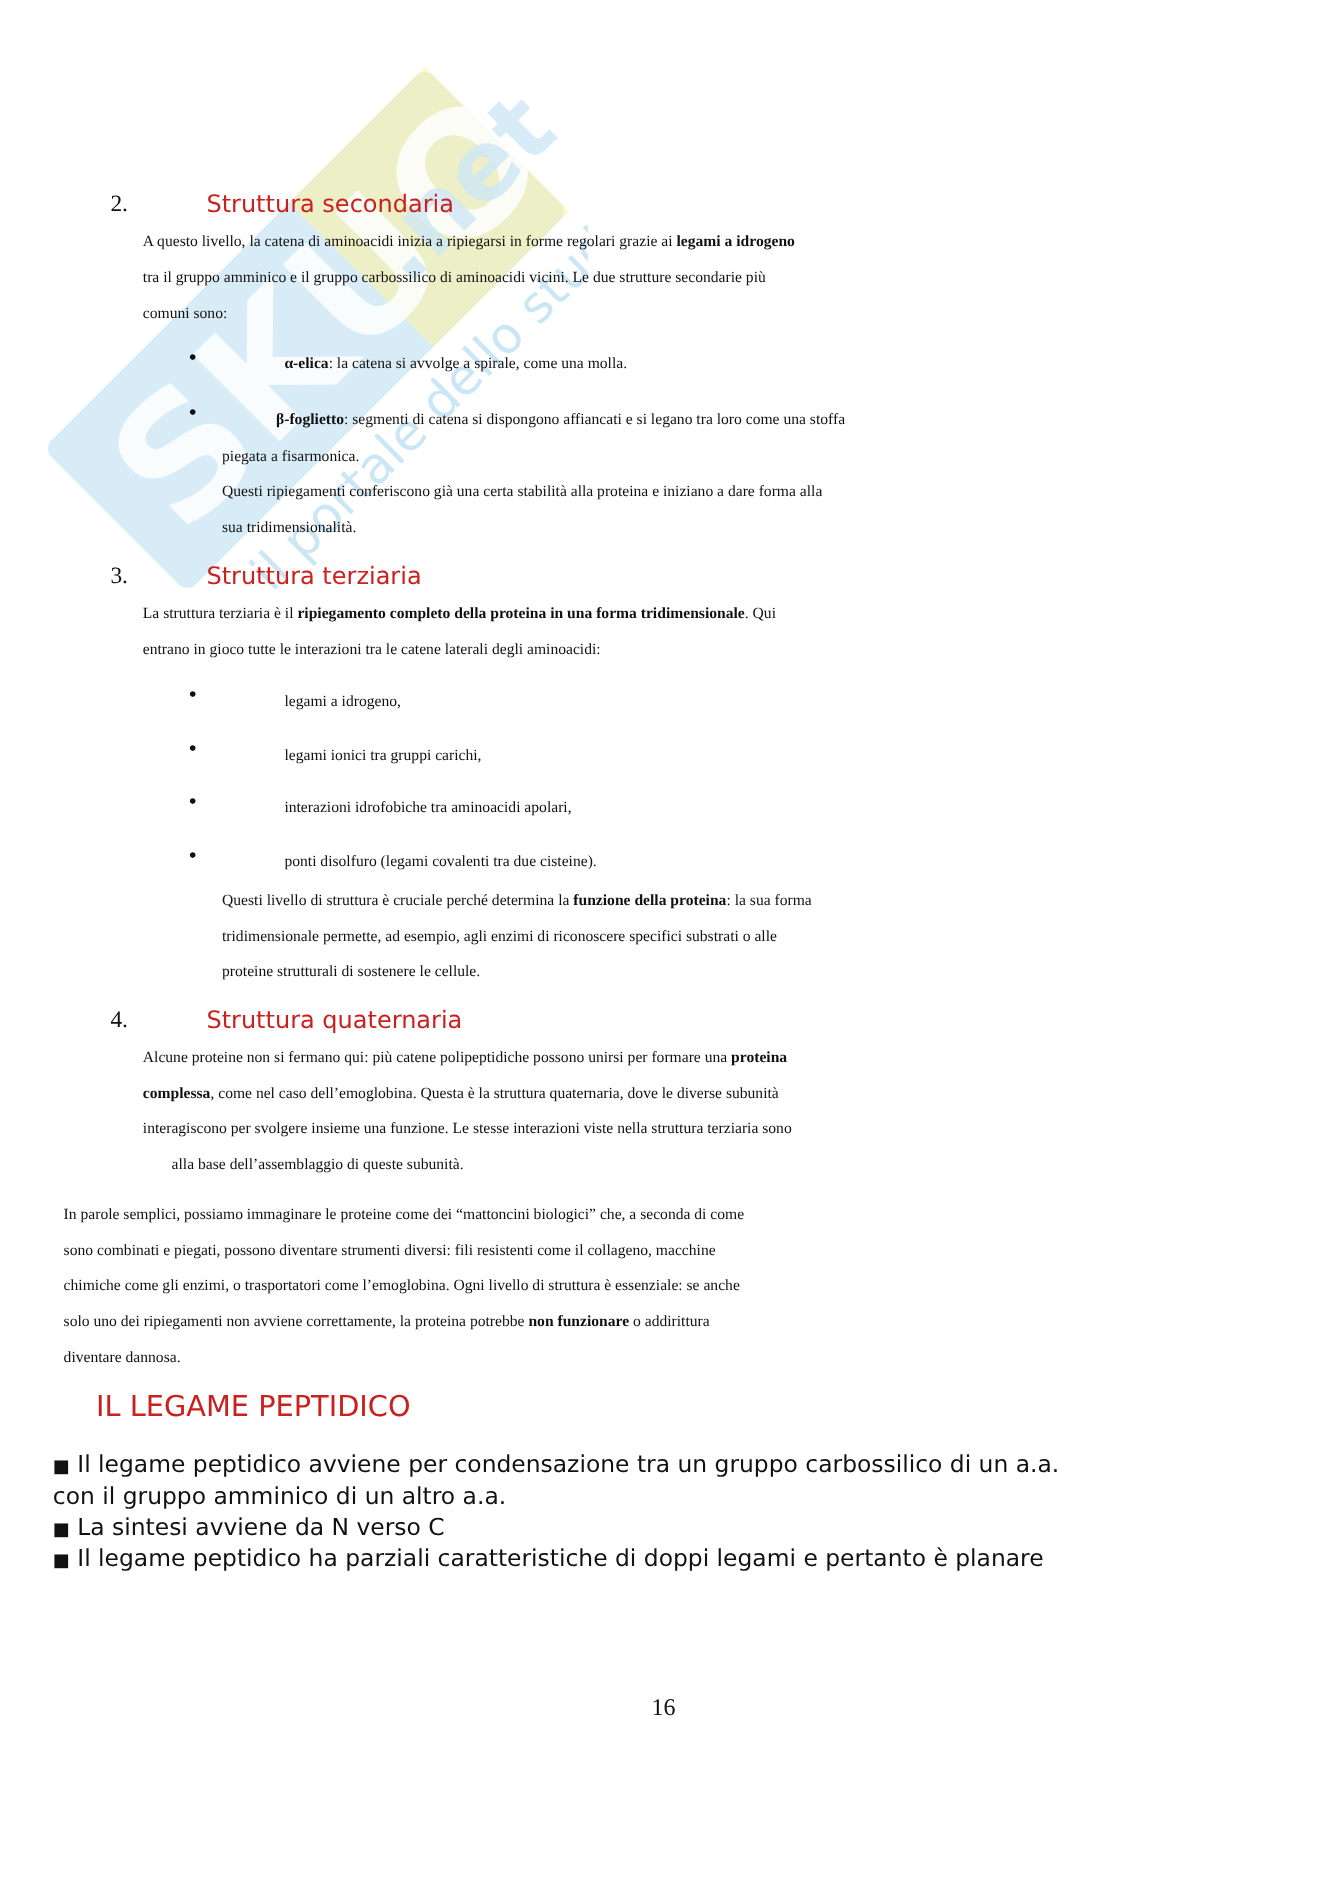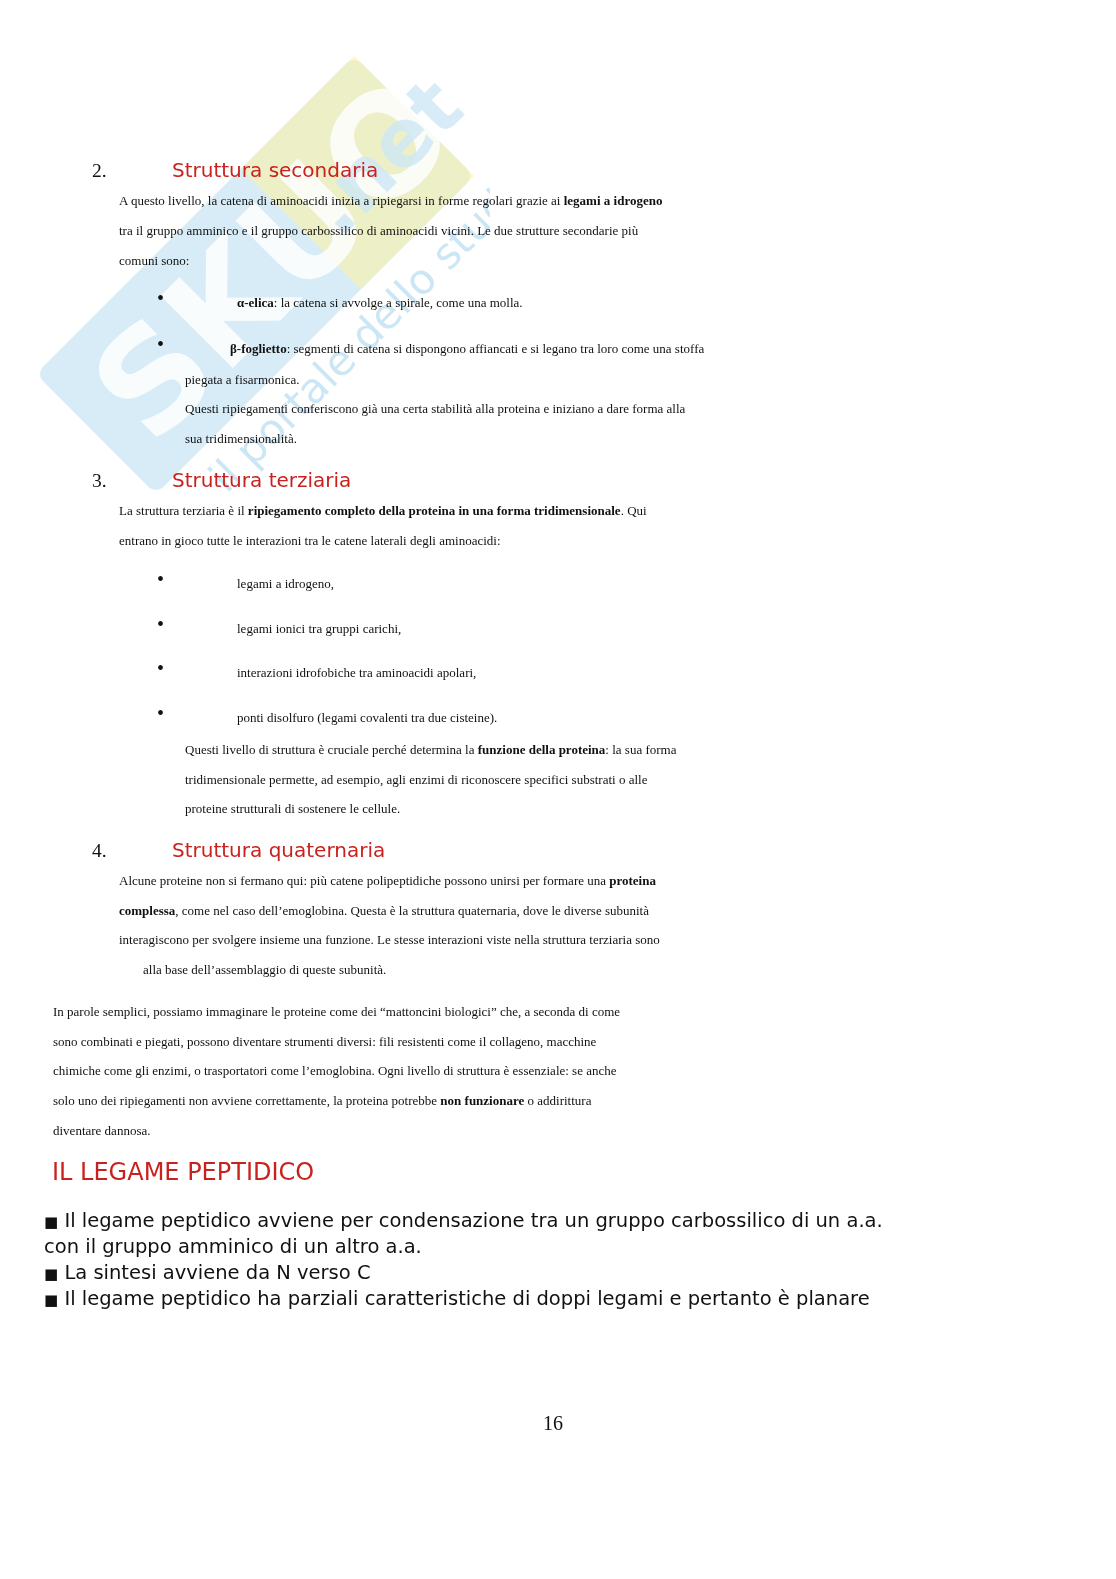--- a/index.html
+++ b/index.html
@@ -92,21 +92,21 @@
     <div class="abs serif" style="left:119px; top:955px;margin-left:24px;">alla base dell’assemblaggio di queste subunità.</div>
 
     <div class="abs serif" style="left:53px; top:997px;">In parole semplici, possiamo immaginare le proteine come dei “mattoncini biologici” che, a seconda di come</div>
     <div class="abs serif" style="left:53px; top:1027px;">sono combinati e piegati, possono diventare strumenti diversi: fili resistenti come il collageno, macchine</div>
     <div class="abs serif" style="left:53px; top:1056px;">chimiche come gli enzimi, o trasportatori come l’emoglobina. Ogni livello di struttura è essenziale: se anche</div>
     <div class="abs serif" style="left:53px; top:1086px;">
       <span>solo uno dei ripiegamenti non avviene correttamente, la proteina potrebbe </span><b>non funzionare</b><span> o addirittura</span>
     </div>
     <div class="abs serif" style="left:53px; top:1116px;">diventare dannosa.</div>
 
-    <div class="abs section-title" style="left:52px; top:1158px;">IL LEGAME PEPTIDICO</div>
+    <div class="abs section-title" style="left:80px; top:1158px;">IL LEGAME PEPTIDICO</div>
 
     <div class="abs sans" style="left:44px; top:1208px;text-align:right;">
       <span style="font-size:15px;">■</span> <span>Il legame peptidico avviene per condensazione tra un gruppo carbossilico di un a.a.</span>
     </div>
     <div class="abs sans" style="left:44px; top:1234px;">con il gruppo amminico di un altro a.a.</div>
     <div class="abs sans" style="left:44px; top:1260px;">
       <span style="font-size:15px;">■</span> <span>La sintesi avviene da N verso C</span>
     </div>
     <div class="abs sans" style="left:44px; top:1286px;">
       <span style="font-size:15px;">■</span> <span>Il legame peptidico ha parziali caratteristiche di doppi legami e pertanto è planare</span>

